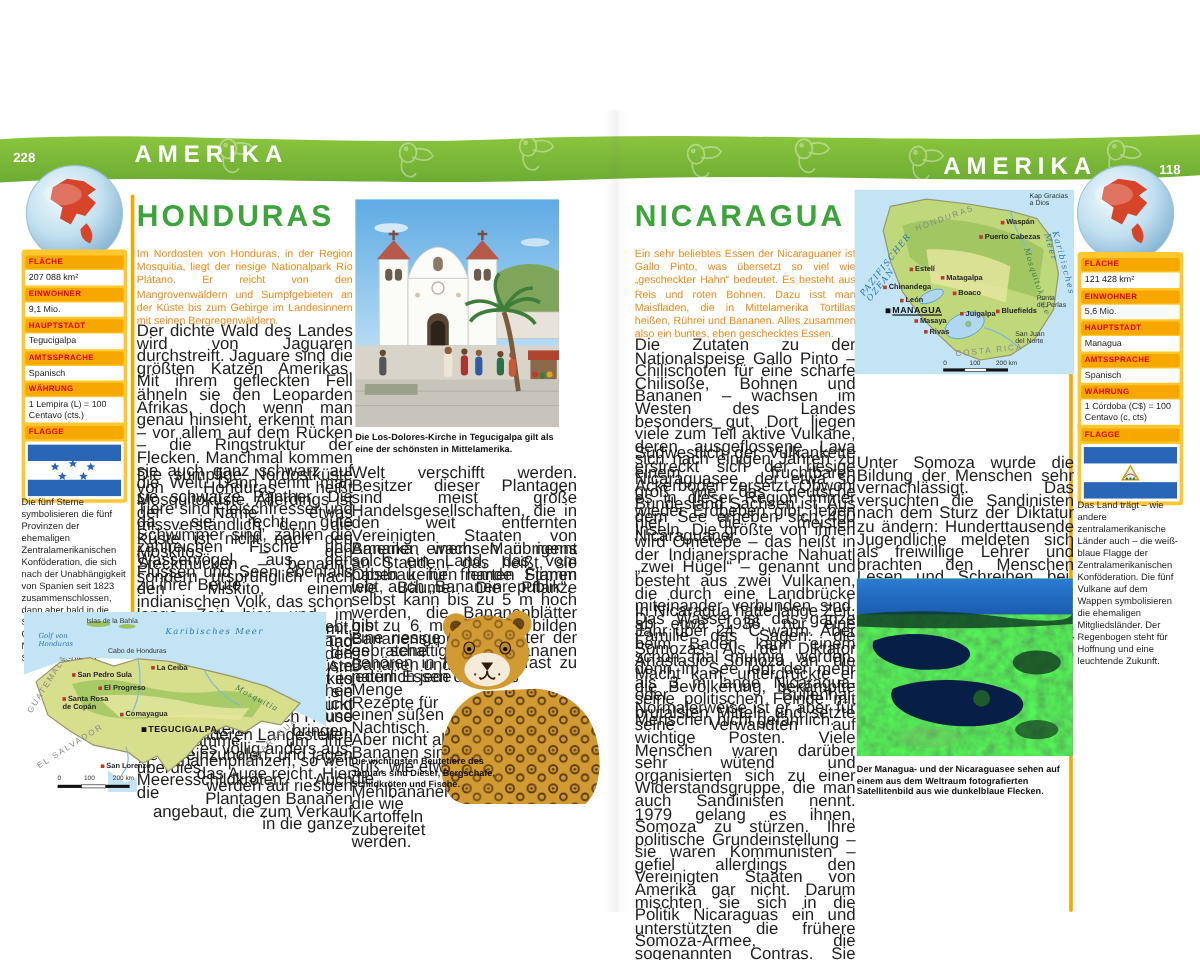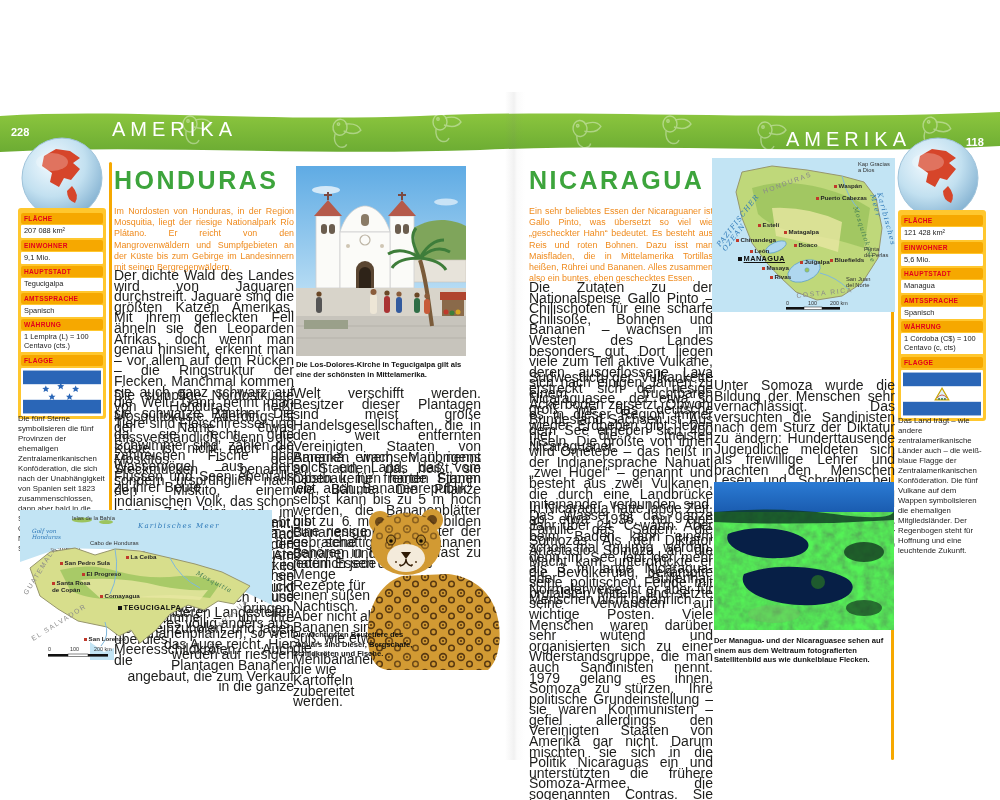--- a/index.html
+++ b/index.html
@@ -4,21 +4,21 @@
 <style>
   *{margin:0;padding:0;box-sizing:border-box}
   html,body{background:#fff}
   body{font-family:"Liberation Sans",sans-serif;color:#1d1d1b}
   .canvas{position:relative;width:1000px;height:800px;background:#fff;overflow:hidden}
   .abs{position:absolute}
 
   
   .band{position:absolute;left:0;top:92px;width:1000px;height:70px}
   .pagenum{position:absolute;color:#fff;font-weight:bold;font-size:11px}
-  .section-title{position:absolute;color:#fff;font-weight:normal;font-size:20px;letter-spacing:5px}
+  .section-title{position:absolute;color:#fff;font-weight:bold;font-size:20px;letter-spacing:5px}
 
   
   .globe{position:absolute;width:84px;height:84px}
 
   
   .facts{position:absolute;width:88px;background:#FFC72E;padding:3px;border-radius:3px}
   .fact-label,.flag-label{background:#F6A800;color:#E3001B;font-weight:bold;font-size:6.6px;letter-spacing:.3px;
     padding:2px 3px;margin-top:2px;border-radius:2px}
   .fact-value{background:#fff;font-size:7.4px;line-height:8.6px;padding:2px 3px;margin-top:1px;border-radius:1px;color:#222}
   .flagbox{margin-top:2px;background:#fff;padding:2px;border-radius:1px}

